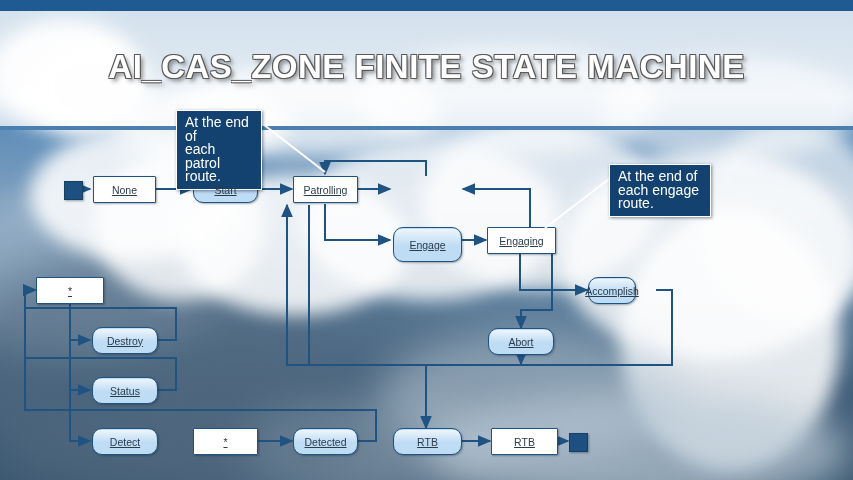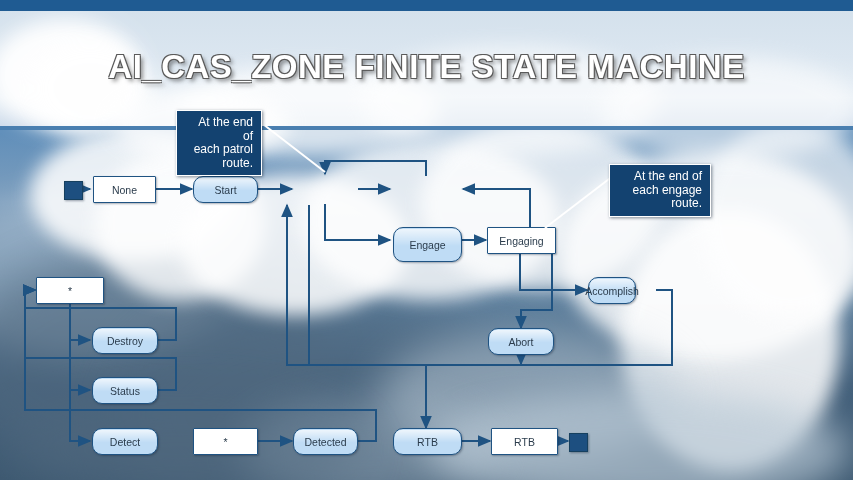--- a/index.html
+++ b/index.html
@@ -51,33 +51,33 @@
     box-shadow:1px 1px 2px rgba(20,35,55,.35);
     white-space:nowrap;
   }
   .node.white{background:#ffffff;border-radius:1px;}
   .node.blue{background:#bfdcf5;border-radius:10px;}
   .node.blue::after{
     content:"";position:absolute;inset:1px;border-radius:6px;
     background:linear-gradient(180deg,rgba(255,255,255,.72),rgba(255,255,255,0) 55%);
     pointer-events:none;
   }
-  .node span{position:relative;z-index:2;}
+  .node span{position:relative;z-index:2;text-decoration:underline;}
   .term{
     position:absolute;width:17px;height:17px;background:#1d4f80;
     border:1px solid #16405f;box-shadow:1px 1px 2px rgba(20,35,55,.4);
   }
   
   .callout{
     position:absolute;
     background:#134270;
     border:1.4px solid #ffffff;
     color:#ffffff;
-    font-size:12px;line-height:13.5px;
-    text-align:right;
+    font-size:14px;line-height:13.5px;
+    text-align:left;
     padding:5px 8px;
     box-sizing:border-box;
     box-shadow:1px 1px 3px rgba(10,25,45,.5);
   }
   svg.leaders{position:absolute;left:0;top:0;width:853px;height:480px;pointer-events:none;}
 </style>
 </head>
 <body>
 
 <div id="slide">
@@ -178,20 +178,23 @@
 
     <div class="term" style="left:64px;top:181px;"></div>
     <div class="term" style="left:569px;top:433px;"></div>
 
     <div class="node white" style="left:93px;top:176px;width:63px;height:27px;">
         <span>None</span>
       </div>
     <div class="node blue" style="left:193px;top:176px;width:65px;height:27px;">
         <span>Start</span>
       </div>
+    <div class="node white" style="left:293px;top:176px;width:65px;height:27px;">
+        <span>Patrolling</span>
+      </div>
     <div class="node blue" style="left:393px;top:227px;width:69px;height:35px;">
         <span>Engage</span>
       </div>
     <div class="node white" style="left:487px;top:227px;width:69px;height:27px;">
         <span>Engaging</span>
       </div>
     <div class="node blue" style="left:588px;top:277px;width:48px;height:27px;">
         <span>Accomplish</span>
       </div>
     <div class="node blue" style="left:488px;top:328px;width:66px;height:27px;">

